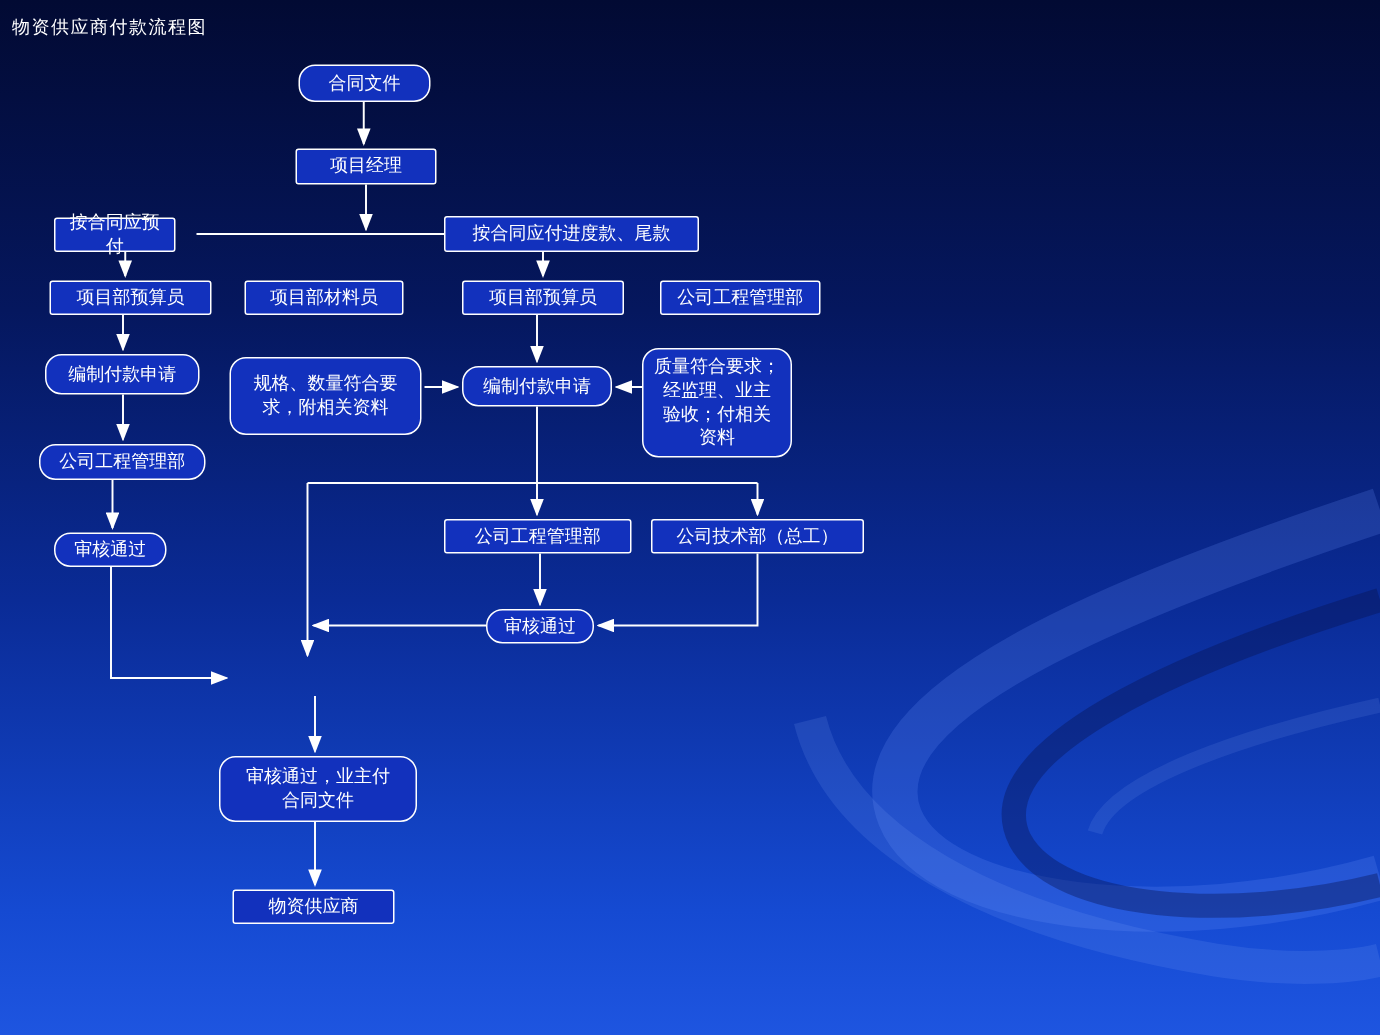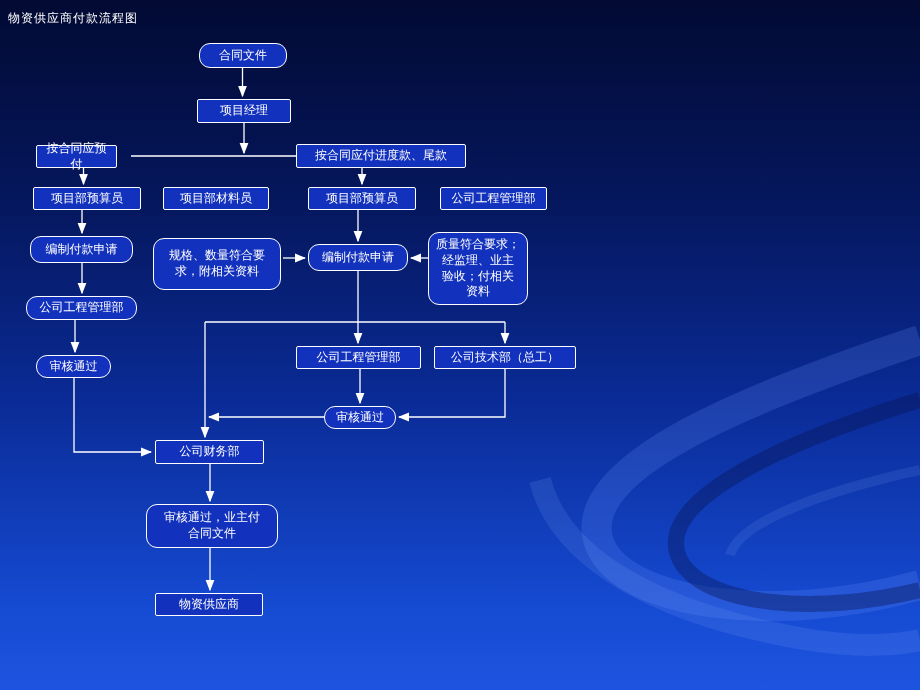--- a/index.html
+++ b/index.html
@@ -159,23 +159,20 @@
   </div>
 
   <div class="node" style="left:434px;top:346px;width:142px;height:23px">
     <span>公司技术部（总工）</span>
   </div>
 
   <div class="node rounded" style="left:324px;top:406px;width:72px;height:23px">
     <span>审核通过</span>
   </div>
 
-  <div class="node" style="left:155px;top:440px;width:109px;height:24px">
-    <span>公司财务部</span>
-  </div>
 
   <div class="node rounded" style="left:146px;top:504px;width:132px;height:44px">
     <span>审核通过，业主付
 合同文件</span>
   </div>
 
   <div class="node" style="left:155px;top:593px;width:108px;height:23px">
     <span>物资供应商</span>
   </div>
 

